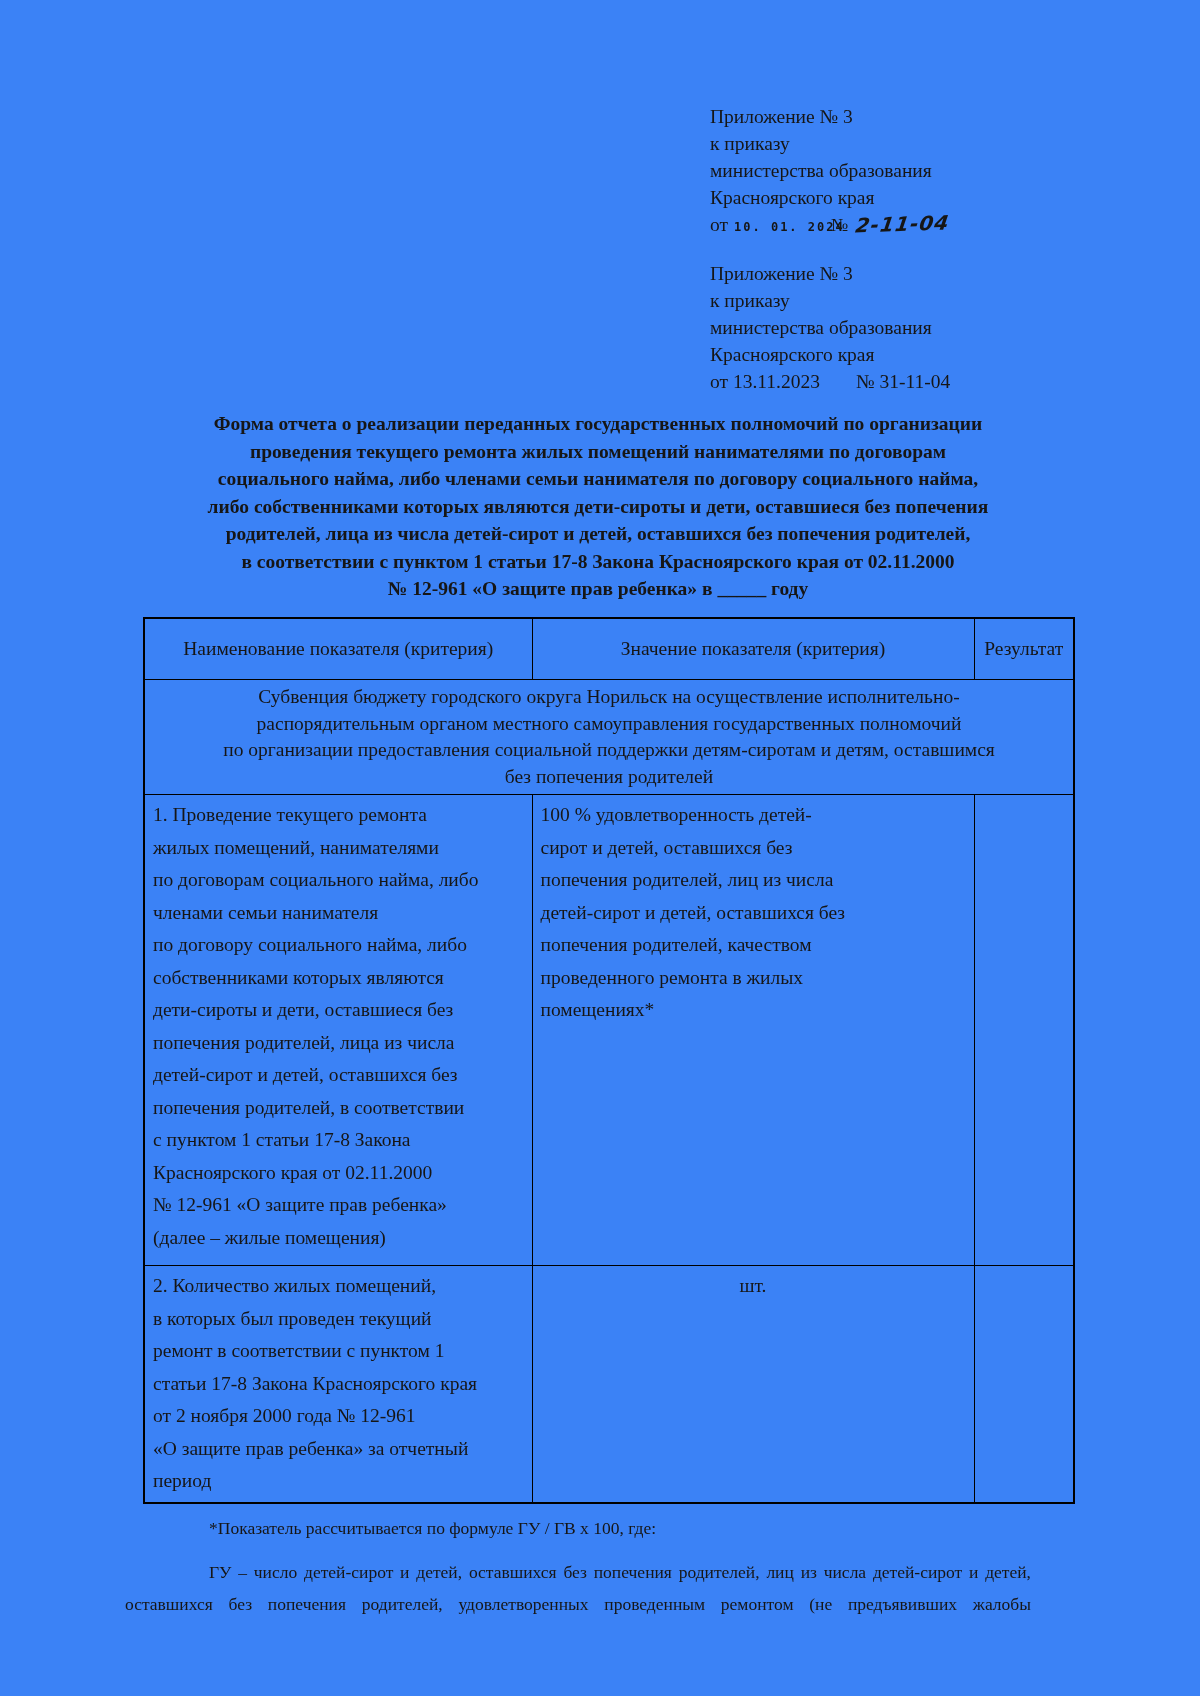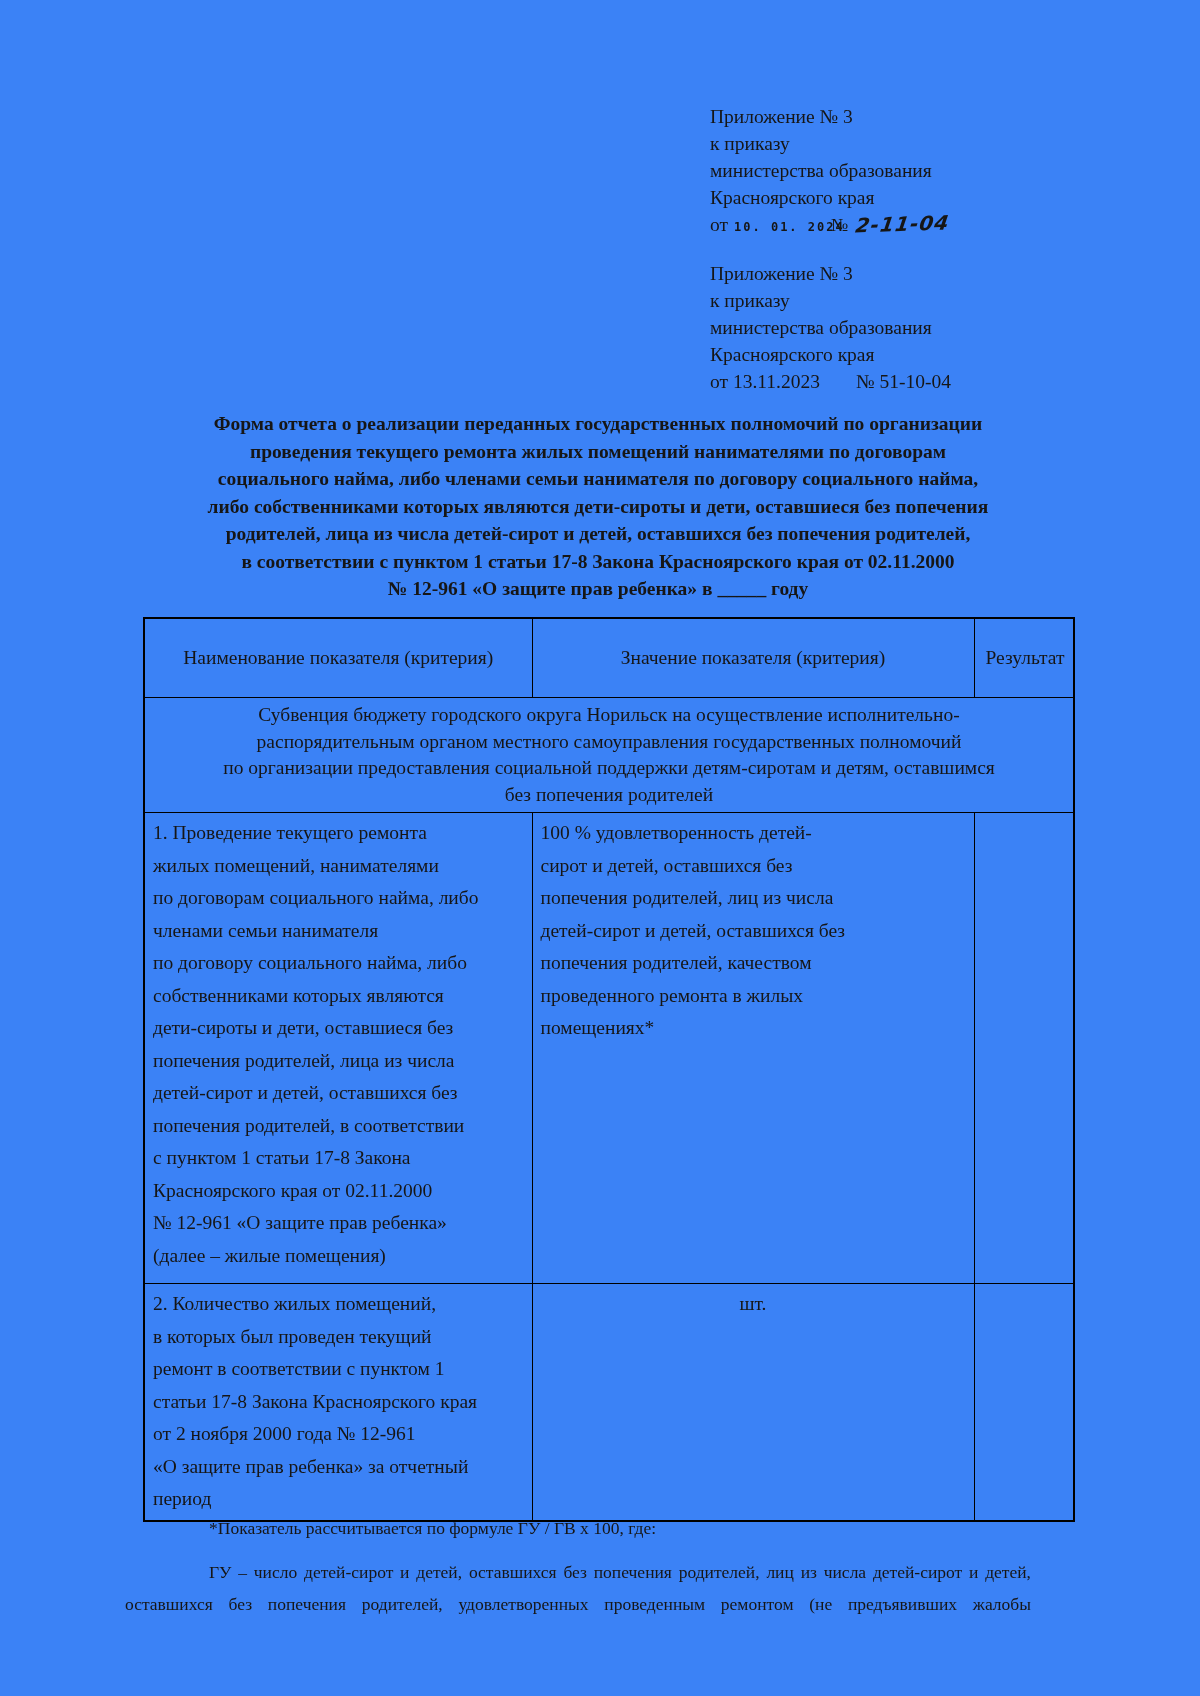--- a/index.html
+++ b/index.html
@@ -77,21 +77,21 @@
   .report-table col.c3 { width: 100px; }
   .report-table th, .report-table td {
     border: 1px solid #000;
     font-weight: normal;
     padding: 4px 8px;
   }
   .report-table th {
     height: 56px;
     text-align: center;
     vertical-align: middle;
-    padding: 11px;
+    padding: 2px;
   }
   .section-cell {
     height: 98px;
     text-align: center;
     vertical-align: middle;
     white-space: pre-line;
     line-height: 26.5px;
   }
   .name-cell, .value-cell {
     vertical-align: top;
@@ -130,21 +130,21 @@
     <span class="line">министерства образования</span>
     <span class="line">Красноярского края</span>
     <span class="date-line"><span>от</span><span class="stamp">10. 01. 2024</span><span class="stamp-no">№</span><span class="handwritten">2-11-04</span></span>
   </div>
 
   <div class="appendix appendix-2">
     <span class="line">Приложение № 3</span>
     <span class="line">к приказу</span>
     <span class="line">министерства образования</span>
     <span class="line">Красноярского края</span>
-    <span class="date-line"><span>от 13.11.2023</span><span class="gap-before">№ 51-10-04</span></span>
+    <span class="date-line"><span>от 13.11.2023</span><span class="gap-before">№ 31-11-04</span></span>
   </div>
 
   <div class="doc-title">Форма отчета о реализации переданных государственных полномочий по организации
 проведения текущего ремонта жилых помещений нанимателями по договорам
 социального найма, либо членами семьи нанимателя по договору социального найма,
 либо собственниками которых являются дети-сироты и дети, оставшиеся без попечения
 родителей, лица из числа детей-сирот и детей, оставшихся без попечения родителей,
 в соответствии с пунктом 1 статьи 17-8 Закона Красноярского края от 02.11.2000
 № 12-961 «О защите прав ребенка» в _____ году</div>
 

